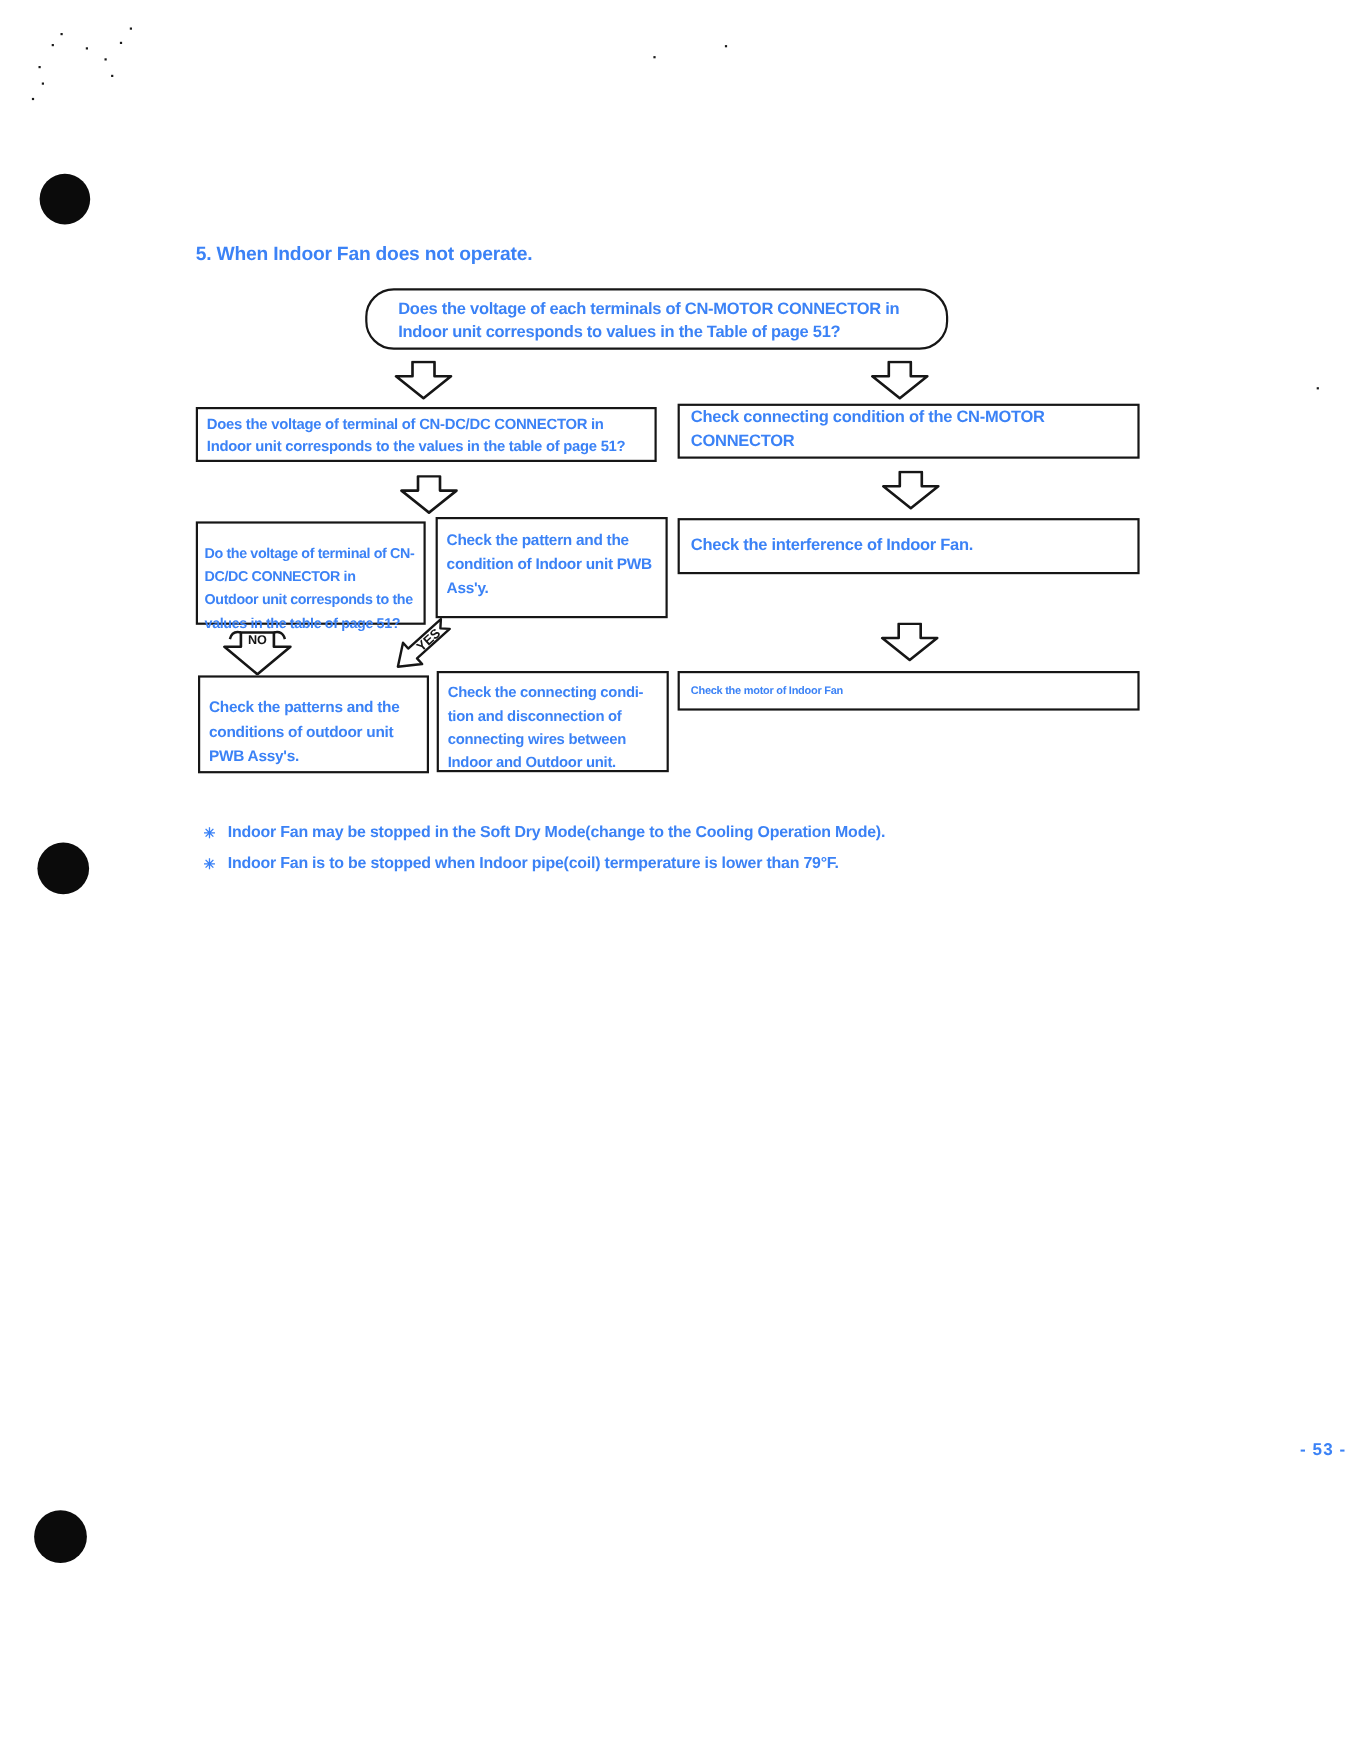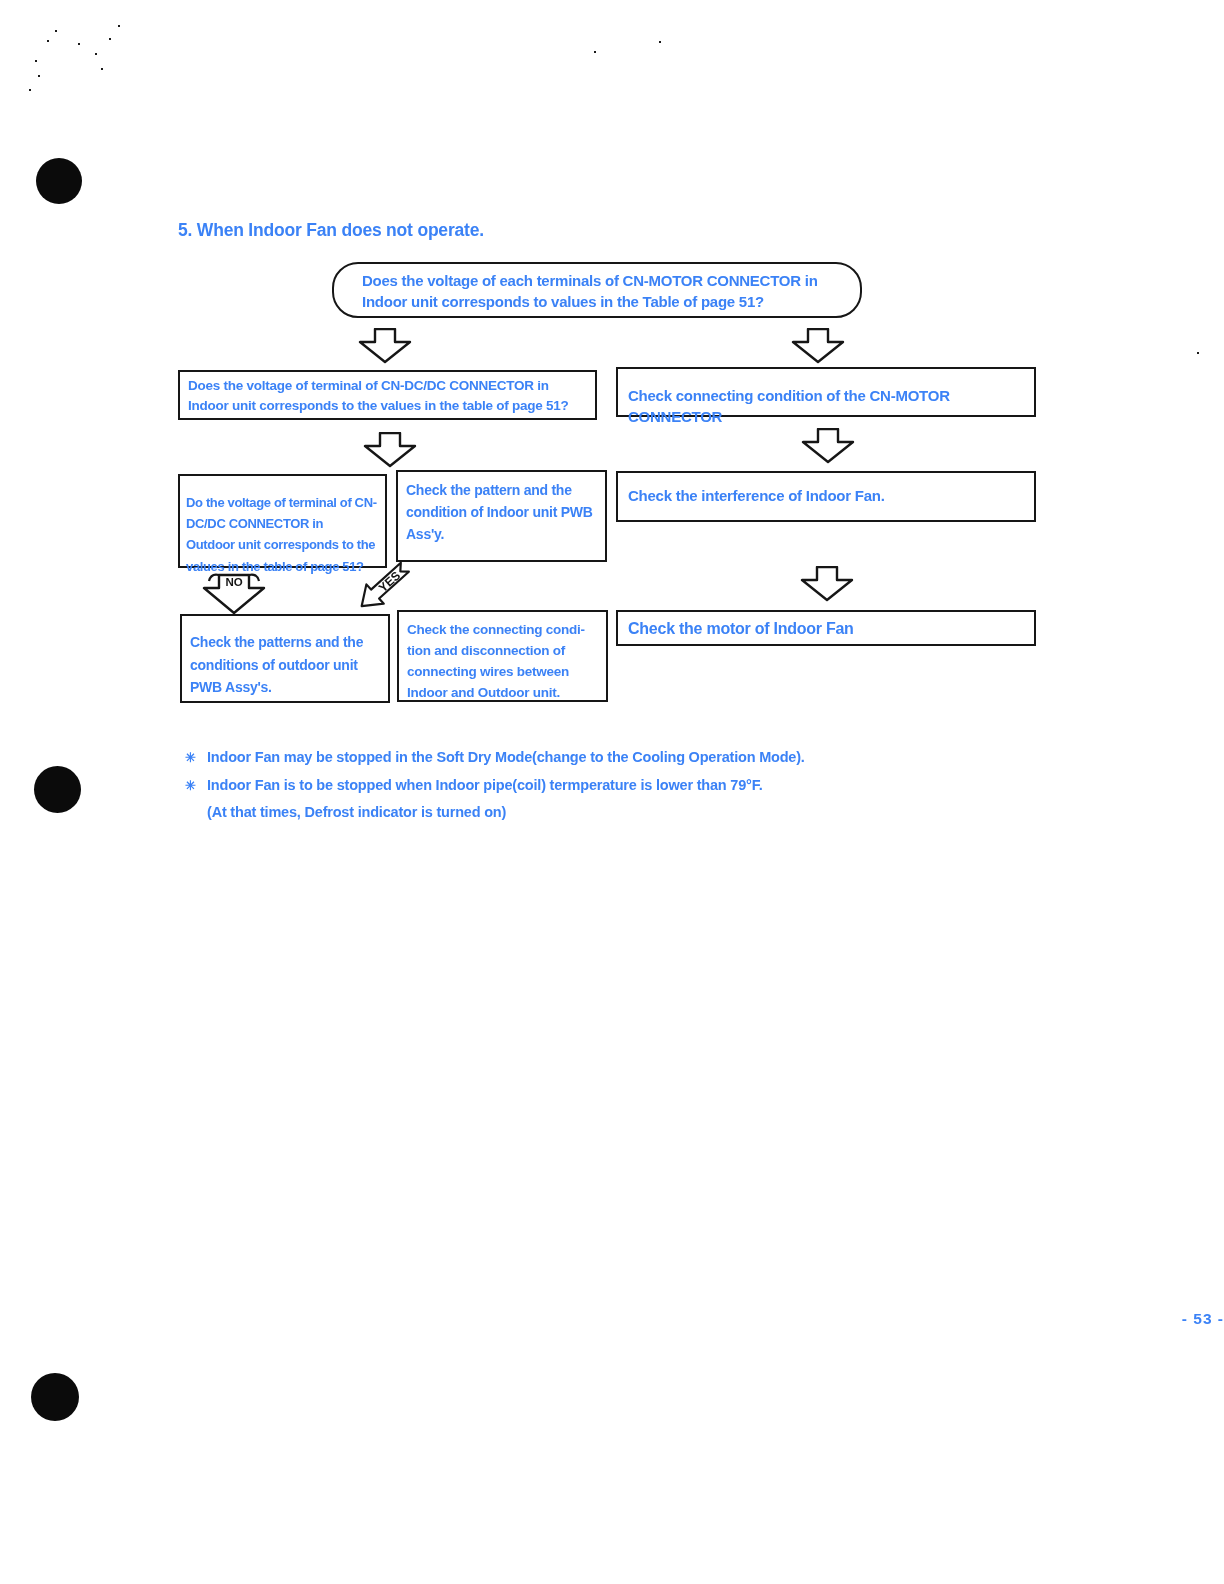--- a/index.html
+++ b/index.html
@@ -49,21 +49,21 @@
   </svg>
   <svg class="arrow" style="left:791px;top:328px;" width="54" height="36" viewBox="0 0 54 36">
     <polygon points="17,1 37,1 37,14 52,14 27,34 2,14 17,14" fill="#fff" stroke="#161616" stroke-width="2.4" stroke-linejoin="round"></polygon>
   </svg>
 
   <div class="fbox" style="left:178px;top:370px;width:419px;height:50px;padding:4px 8px;font-size:13.5px;line-height:20px;">
     <div>Does the voltage of terminal of CN-DC/DC CONNECTOR in</div>
     <div>Indoor unit corresponds to the values in the table of page 51?</div>
   </div>
 
-  <div class="fbox" style="left:616px;top:367px;width:420px;height:50px;padding:16px 10px;font-size:15px;line-height:21px;">
+  <div class="fbox" style="left:616px;top:367px;width:420px;height:50px;padding:0 10px;font-size:15px;line-height:21px;">
     <div>Check connecting condition of the CN-MOTOR</div>
     <div>CONNECTOR</div>
   </div>
 
   <svg class="arrow" style="left:363px;top:432px;" width="54" height="36" viewBox="0 0 54 36">
     <polygon points="17,1 37,1 37,14 52,14 27,34 2,14 17,14" fill="#fff" stroke="#161616" stroke-width="2.4" stroke-linejoin="round"></polygon>
   </svg>
   <svg class="arrow" style="left:801px;top:428px;" width="54" height="36" viewBox="0 0 54 36">
     <polygon points="17,1 37,1 37,14 52,14 27,34 2,14 17,14" fill="#fff" stroke="#161616" stroke-width="2.4" stroke-linejoin="round"></polygon>
   </svg>
@@ -109,34 +109,30 @@
     <div>PWB Assy's.</div>
   </div>
 
   <div class="fbox" style="left:397px;top:610px;width:211px;height:92px;padding:7px 8px;font-size:13.5px;line-height:21px;">
     <div>Check the connecting condi-</div>
     <div>tion and disconnection of</div>
     <div>connecting wires between</div>
     <div>Indoor and Outdoor unit.</div>
   </div>
 
-  <div class="fbox" style="left:616px;top:610px;width:420px;height:36px;padding:7px 10px;font-size:16px;line-height:20px;">
+  <div class="fbox" style="left:616px;top:610px;width:420px;height:36px;padding:7px 10px;font-size:10px;line-height:20px;">
     <div>Check the motor of Indoor Fan</div>
   </div>
 
   <div class="notes">
     <div class="note-row">
       <span class="note-bullet">✳</span>
       <span>Indoor Fan may be stopped in the Soft Dry Mode(change to the Cooling Operation Mode).</span>
     </div>
     <div class="note-row">
       <span class="note-bullet">✳</span>
       <span>Indoor Fan is to be stopped when Indoor pipe(coil) termperature is lower than 79°F.</span>
     </div>
-    <div class="note-row">
-      <span class="note-bullet"></span>
-      <span>(At that times, Defrost indicator is turned on)</span>
-    </div>
   </div>
 
   <div class="pageno">- 53 -</div>
 
 </div>
 
 </body></html>

